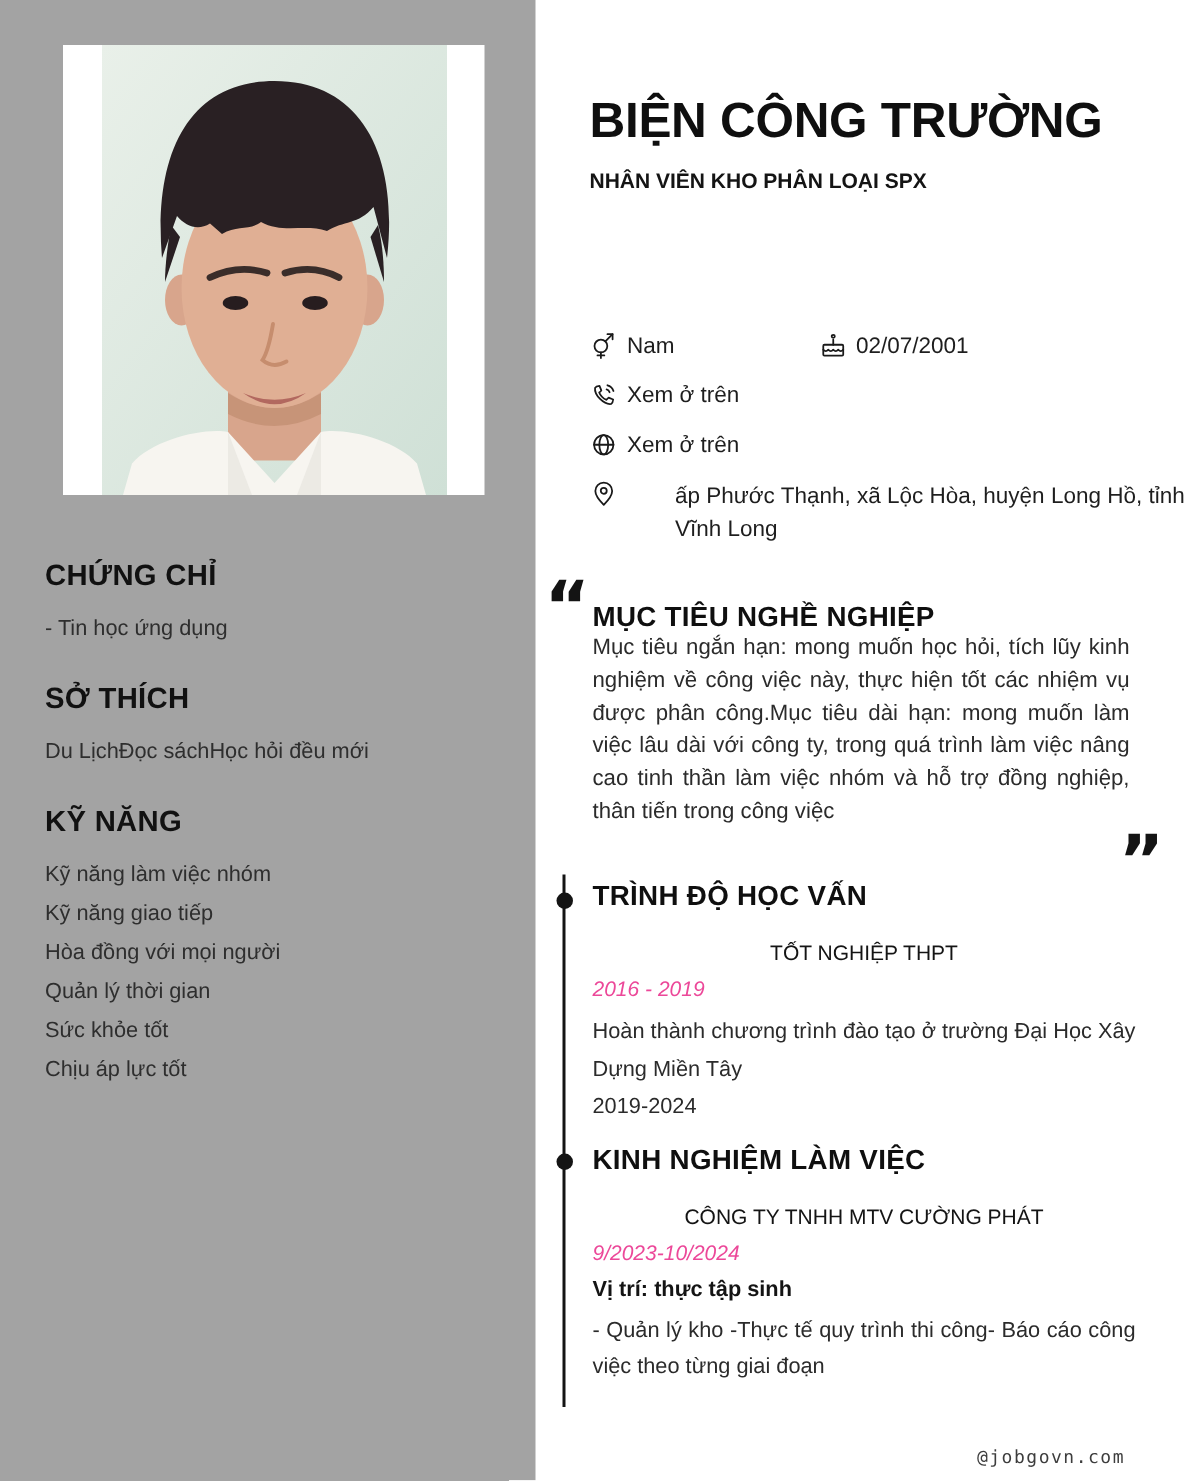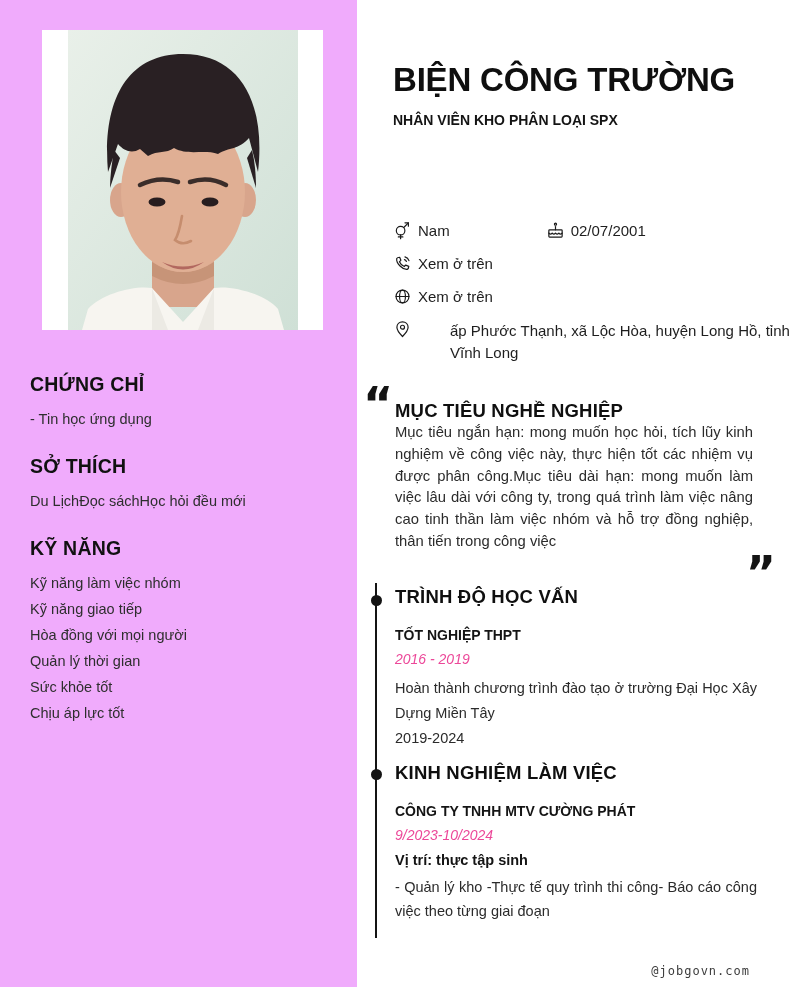--- a/index.html
+++ b/index.html
@@ -1,20 +1,20 @@
 <!DOCTYPE html>
 <html><head>
 <meta charset="utf-8">
 <style>
   html,body{margin:0;padding:0;}
   body{width:790px;height:987px;background:#ffffff;font-family:"Liberation Sans",sans-serif;color:#1c1c1c;}
   .page{position:relative;width:790px;height:987px;overflow:hidden;background:#fff;}
 
   
-  .sidebar{position:absolute;left:0;top:0;width:357px;height:987px;background:#f0abfc;}
+  .sidebar{position:absolute;left:0;top:0;width:357px;height:987px;background:#a3a3a3;}
   .photo-frame{position:absolute;left:42px;top:30px;width:281px;height:300px;background:#ffffff;display:flex;justify-content:center;align-items:flex-start;}
   .photo-frame svg{display:block;}
   .sb-content{position:absolute;left:30px;top:372px;right:26px;}
   .sb-title{font-size:19.5px;font-weight:700;color:#111;line-height:24px;margin:0 0 10px 0;letter-spacing:.2px;}
   .sb-block{margin-bottom:22px;}
   .sb-list{list-style:none;margin:0;padding:0;}
   .sb-list li{font-size:14.5px;line-height:26px;color:#2e2e2e;}
 
   
   .main{position:absolute;left:357px;top:0;width:433px;height:808px;}
@@ -38,21 +38,21 @@
   .obj-text{margin-top:0;font-size:14.8px;line-height:21.8px;color:#2b2b2b;text-align:justify;}
 
   .timeline-line{position:absolute;left:18px;top:583px;width:2px;height:355px;background:#141414;}
   .timeline-dot{position:absolute;left:13.5px;width:11px;height:11px;border-radius:50%;background:#141414;}
   .dot-edu{top:595px;}
   .dot-exp{top:769px;}
 
   .section{position:absolute;left:38px;width:362px;}
   .edu{top:586px;}
   .exp{top:762px;}
-  .entry-title{font-size:14px;font-weight:700;color:#141414;margin-top:18px;line-height:18px;}
+  .entry-title{font-size:14px;font-weight:400;color:#141414;margin-top:18px;line-height:18px;text-align:center;}
   .entry-period{font-size:14px;font-style:italic;color:#ec4899;margin-top:6px;line-height:18px;}
   .entry-desc{font-size:14.5px;color:#2b2b2b;margin-top:8px;line-height:25px;text-align:justify;}
   .entry-desc2{font-size:14.5px;color:#2b2b2b;line-height:25px;}
   .entry-pos{font-size:14.5px;font-weight:700;color:#141414;margin-top:7px;line-height:19px;}
   .exp .entry-desc{line-height:23.5px;margin-top:6px;}
 
   .watermark{position:absolute;right:40px;bottom:9px;font-family:"DejaVu Sans Mono",monospace;font-size:12px;color:#3d3d3d;letter-spacing:1px;}
 </style>
 </head>
 <body>

